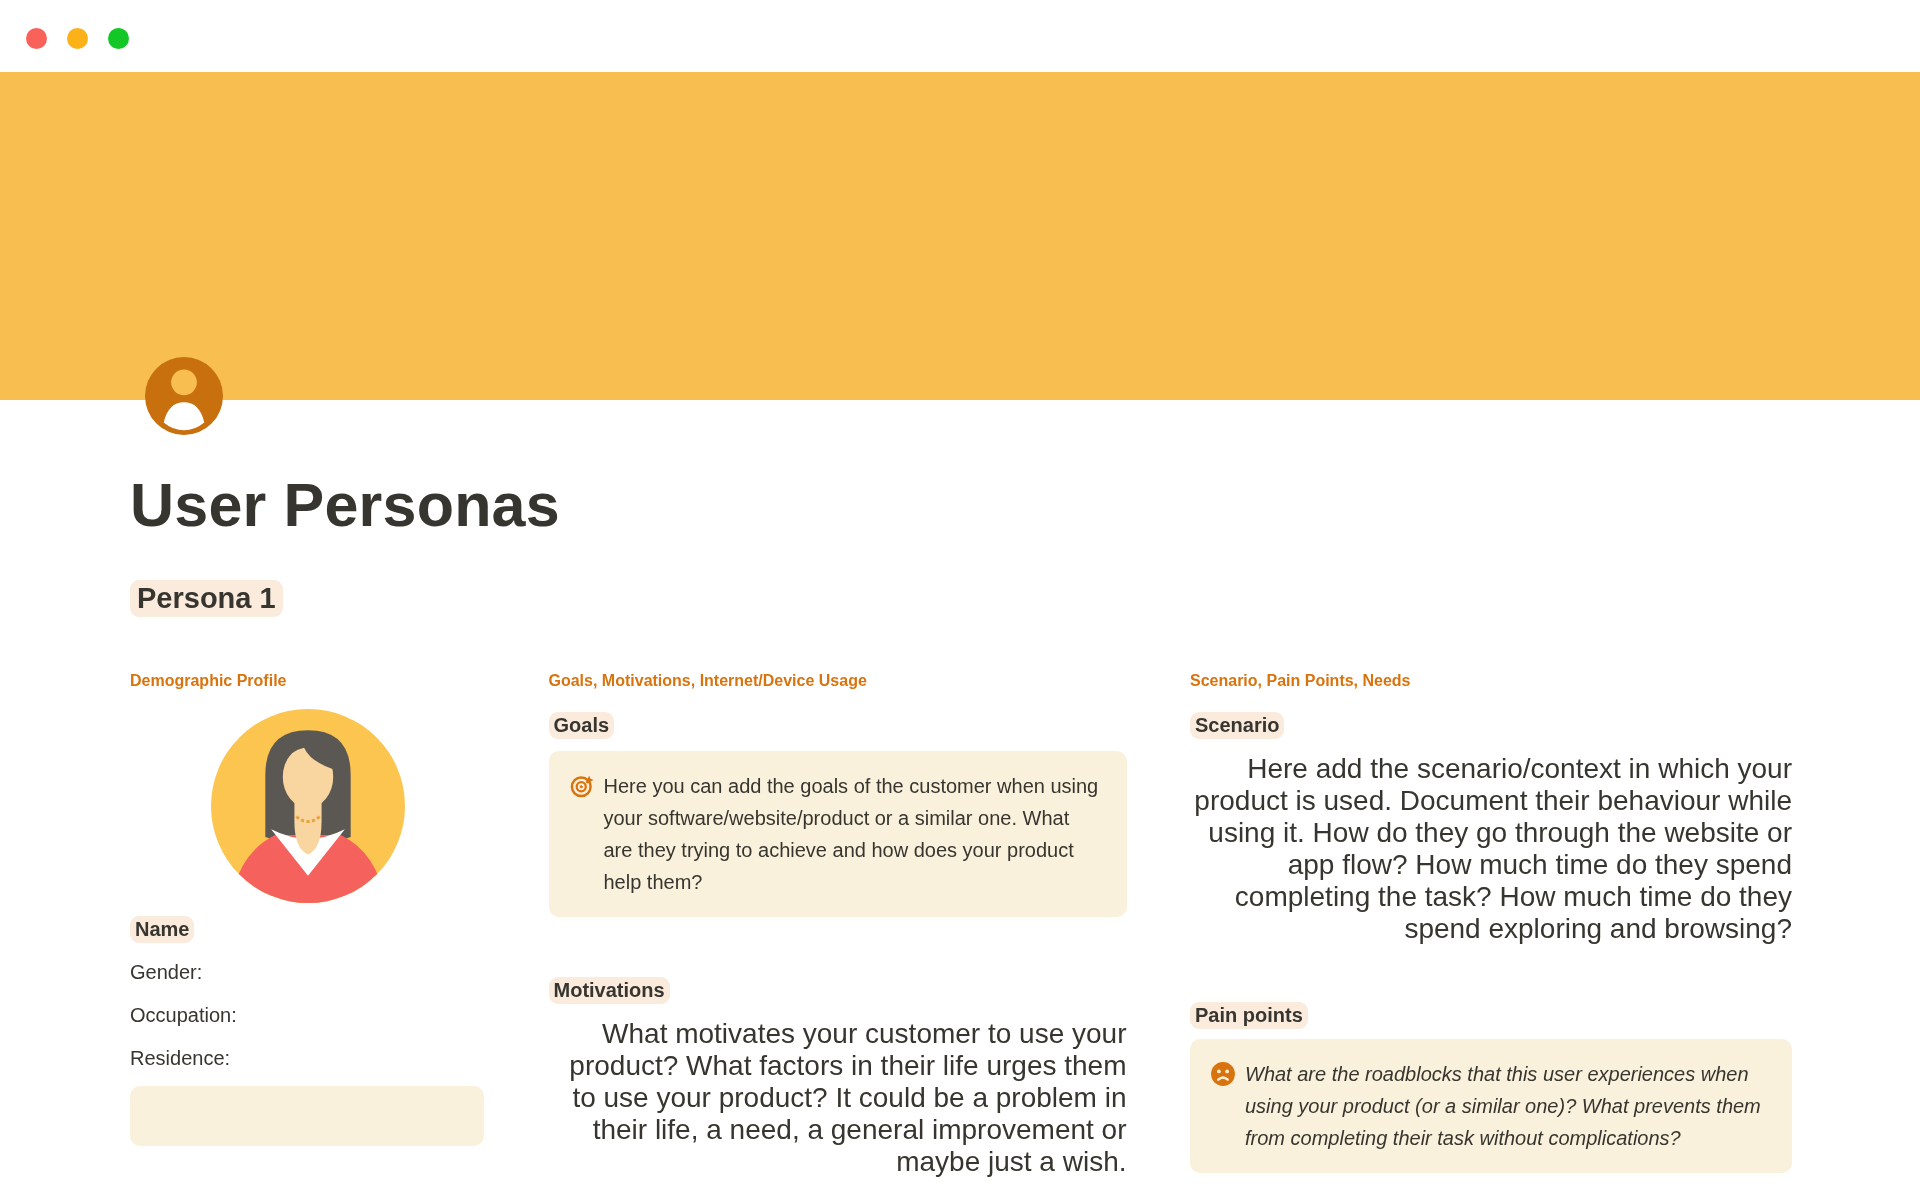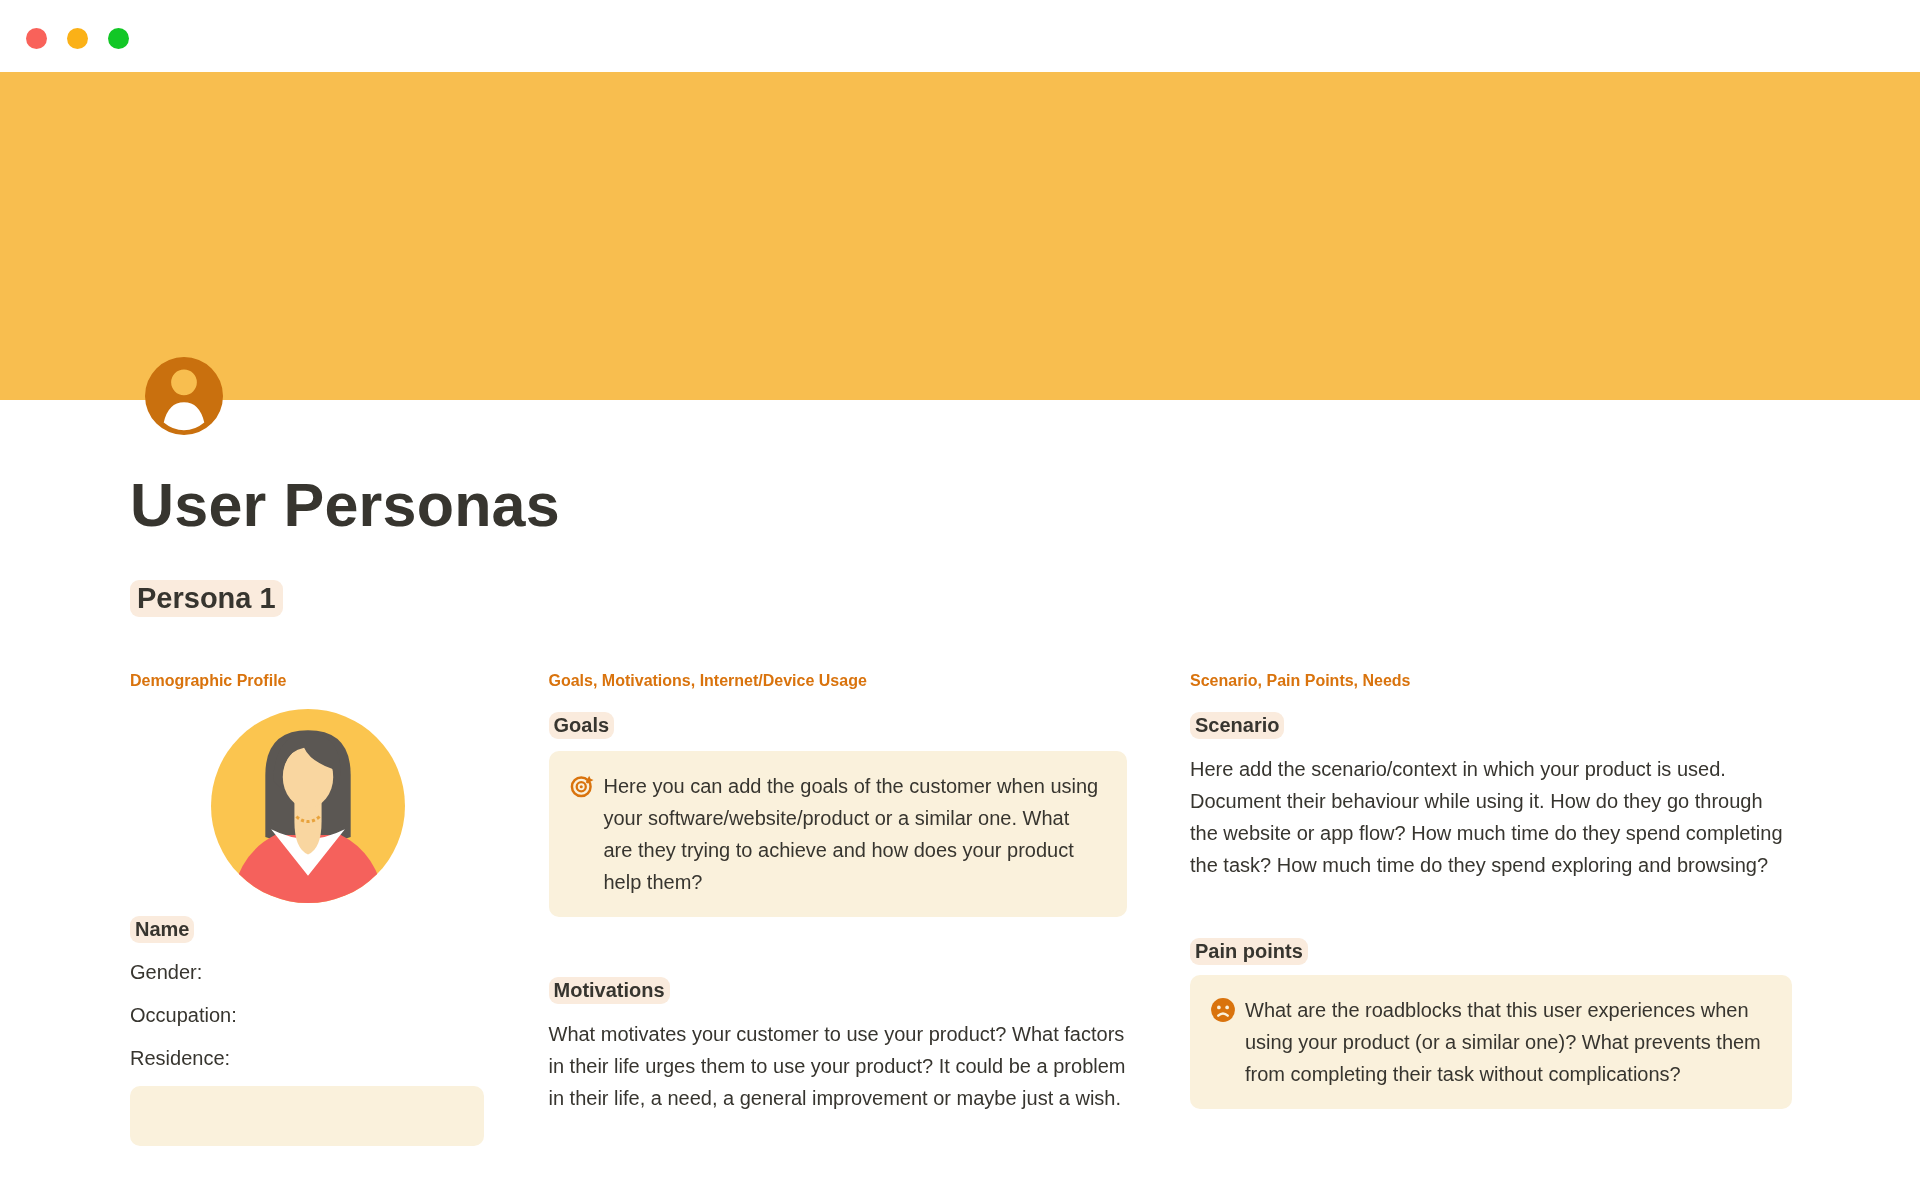--- a/index.html
+++ b/index.html
@@ -35,26 +35,26 @@
 
   .label-row { font-size:20px; line-height:30px; font-weight:700; }
   .label-row .highlight { padding:2px 5px 3px; }
 
   .mt14 { margin-top:14px; }
   .mt12 { margin-top:12px; }
 
   .field { font-size:20px; line-height:30px; margin-top:13px; }
   .field.first { margin-top:18px; }
 
-  .body-text { font-size:20px; line-height:32px; margin-top:13px; }
+  .body-text { font-size:28px; line-height:32px; margin-top:13px;text-align:right; }
 
   .callout { background:#FAF1DC; border-radius:10px; padding:19px 24px 19px 20px;
     display:flex; align-items:flex-start; gap:9px; }
   .callout.mt11 { margin-top:11px; }
-  .callout.mt9 { margin-top:9px; }
+  .callout.mt9 { margin-top:9px;font-style:italic; }
   .callout-icon { flex:0 0 26px; width:26px; height:26px; margin-top:3px; }
   .callout-text { font-size:20px; line-height:32px; }
 
   .label-gap-lg2 { margin-top:58px; }
   .label-gap-lg3 { margin-top:55px; }
 
   .cut-callout { margin-top:13px; width:354px; height:60px; border-radius:10px; background:#FAF1DC; }
 </style>
 </head>
 <body>

